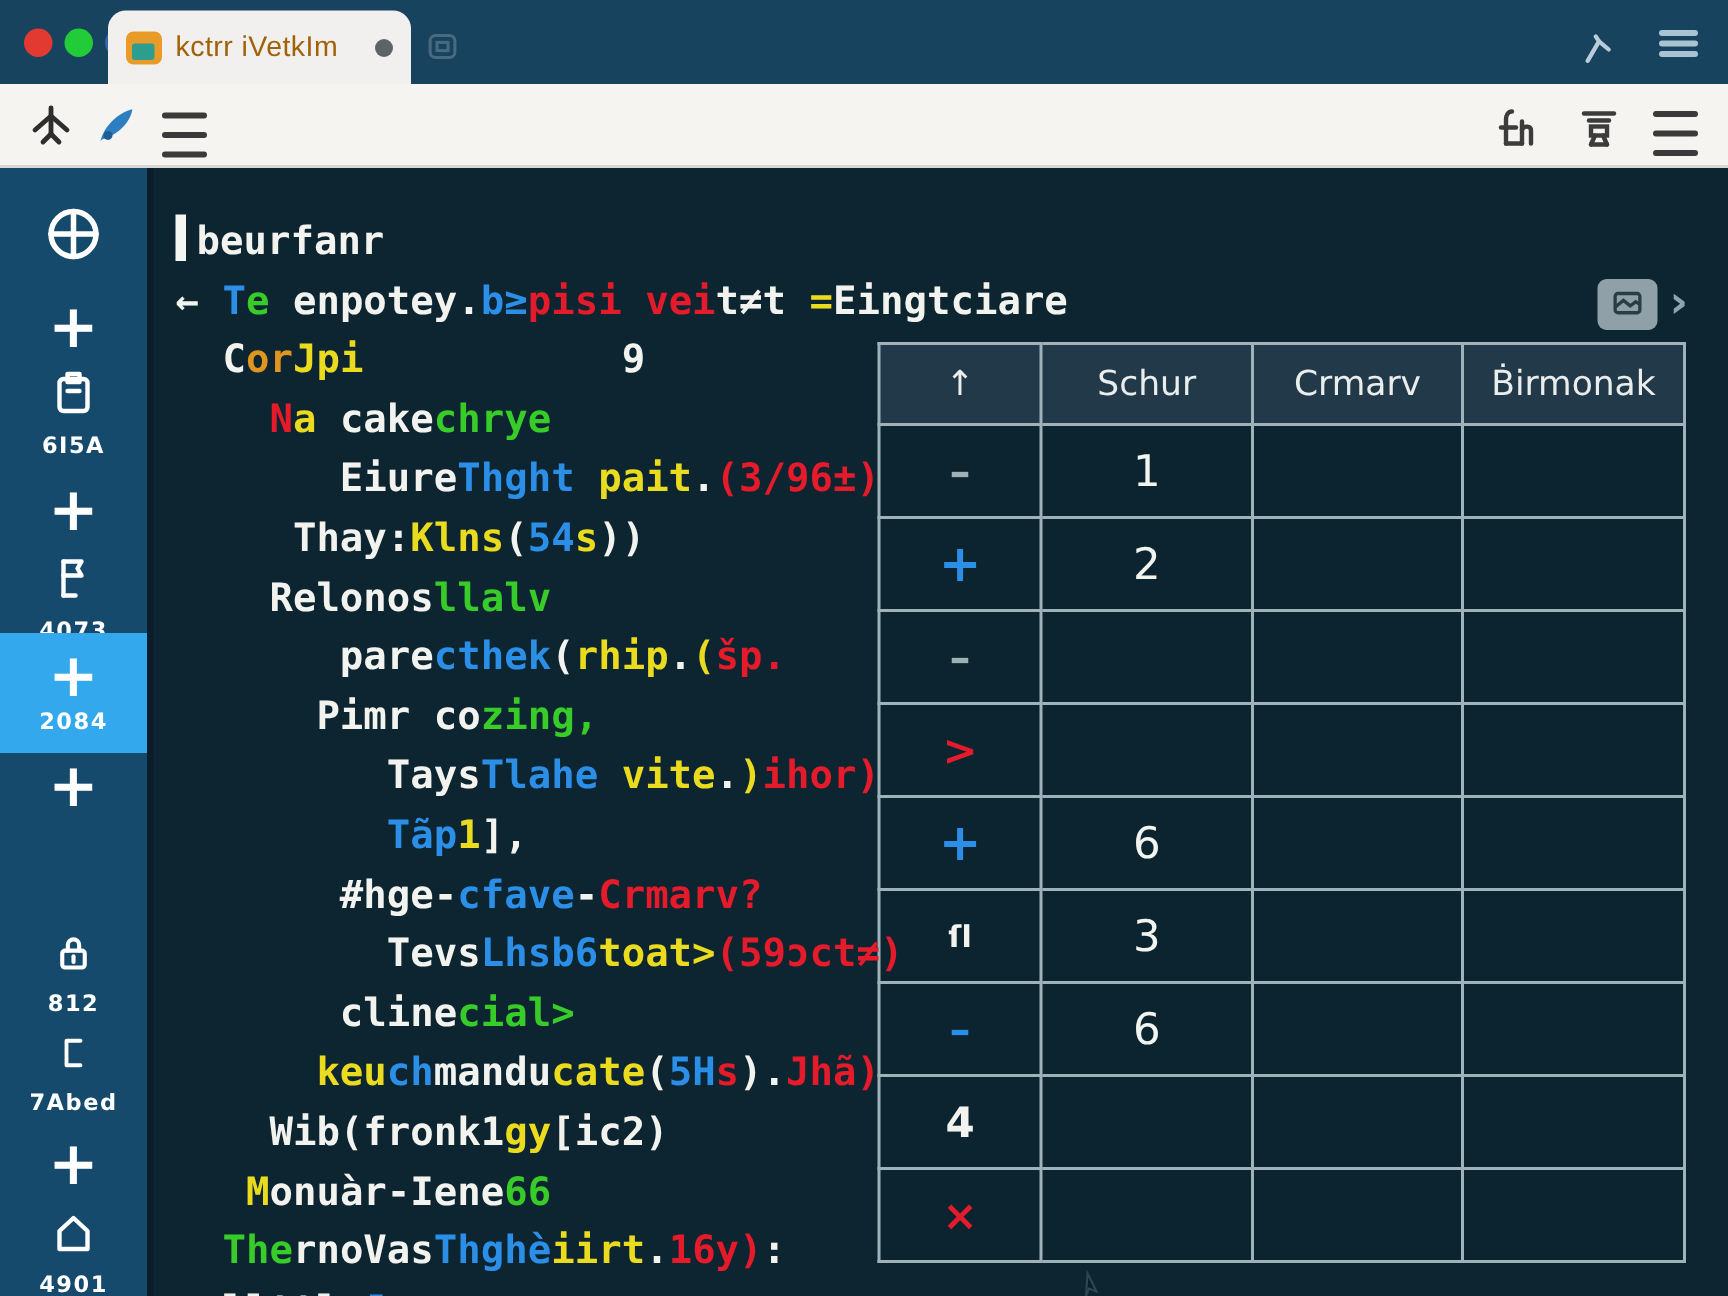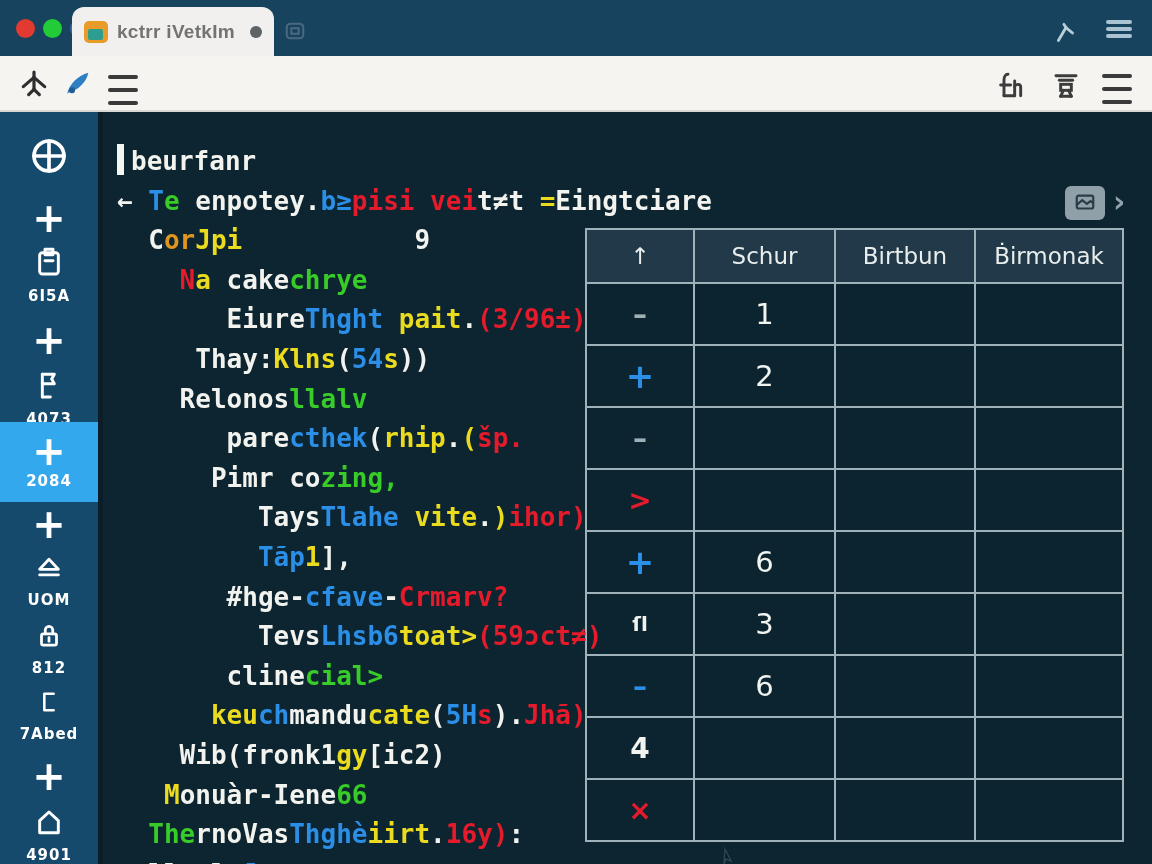--- a/index.html
+++ b/index.html
@@ -4,21 +4,21 @@
 <style>
   html,body{margin:0;padding:0;}
   body{width:1152px;height:864px;overflow:hidden;background:#0d2530;font-family:"Liberation Sans","DejaVu Sans",sans-serif;position:relative;}
   
   .tabbar{position:absolute;left:0;top:0;width:1152px;height:56px;background:#17435e;}
   .traffic{position:absolute;left:16px;top:19px;display:flex;gap:8px;}
   .tl{width:19px;height:19px;border-radius:50%;}
   .tab{position:absolute;left:72px;top:7px;width:202px;height:49px;background:#f1f0ee;border-radius:12px 12px 0 0;display:flex;align-items:center;padding:0 12px;box-sizing:border-box;gap:9px;}
   .favicon{width:24px;height:22px;background:#e89b28;border-radius:5px;position:relative;flex:none;}
   .favicon::after{content:"";position:absolute;left:4px;top:8px;width:15px;height:11px;background:#2d9d8f;border-radius:2px;}
-  .tab-title{font-weight:bold;font-size:19px;color:#737373;white-space:nowrap;letter-spacing:.3px;}
+  .tab-title{font-weight:normal;font-size:19px;color:#a16207;white-space:nowrap;letter-spacing:.3px;}
   .mod-dot{width:12px;height:12px;border-radius:50%;background:#5e6366;margin-left:auto;flex:none;}
   .ghost-tab{position:absolute;left:284px;top:20px;width:22px;height:22px;opacity:.75;}
   .tabbar-ico{position:absolute;top:20px;width:26px;height:24px;}
   .burger{display:flex;flex-direction:column;justify-content:space-between;height:18px;width:26px;}
   .burger i{display:block;height:4px;border-radius:2px;background:#a9c3d3;}
   .burger.dark i{background:#3a3a3a;}
   
   .toolbar{position:absolute;left:0;top:56px;width:1152px;height:56px;background:#f5f4f1;border-bottom:2px solid #d9d7d3;box-sizing:border-box;}
   .tb-ico{position:absolute;top:14px;width:30px;height:30px;}
   .searchwrap{position:absolute;left:148px;top:7px;width:818px;height:42px;display:flex;}
@@ -162,27 +162,20 @@
           </svg></span>
         <span class="sb-label">4073</span>
       </div>
       <div class="sb-item active" style="top: 310px; height: 80px;">
         <span class="sb-plus">+</span>
         <span class="sb-label">2084</span>
       </div>
       <div class="sb-item" style="top: 390px; height: 44px;">
         <span class="sb-plus">+</span>
       </div>
-      <div class="sb-item" style="top: 436px; height: 66px;">
-        <span><svg width="36" height="30" viewBox="0 0 24 24" fill="none" stroke="#fff" stroke-width="2.2" stroke-linecap="round" stroke-linejoin="round">
-            <path d="M12 5 L4.5 13 H19.5 Z"></path>
-            <path d="M4.5 17.5 H19.5"></path>
-          </svg></span>
-        <span class="sb-label">UOM</span>
-      </div>
       <div class="sb-item" style="top: 504px; height: 64px;">
         <span><svg width="30" height="32" viewBox="0 0 24 24" fill="none" stroke="#fff" stroke-width="2.2" stroke-linecap="round" stroke-linejoin="round">
             <rect x="6" y="11" width="12" height="9" rx="1.5"></rect>
             <path d="M9 11 V8 a3 3 0 0 1 6 0 V11"></path>
             <path d="M12 14 V17"></path>
           </svg></span>
         <span class="sb-label">812</span>
       </div>
       <div class="sb-item" style="top: 570px; height: 66px;">
         <span><svg width="28" height="30" viewBox="0 0 24 24" fill="none" stroke="#fff" stroke-width="2.2" stroke-linecap="round" stroke-linejoin="round">
@@ -210,21 +203,21 @@
           <path d="M3 14 L9 9 L14 13 L18 10 L21 12"></path>
       </svg>
     </span>
     <span class="chev">›</span>
 
     <table class="paneltable">
       <thead>
           <tr>
             <th class="c0">↑</th>
             <th class="c1">Schur</th>
-            <th class="c2">Birtbun</th>
+            <th class="c2">Crmarv</th>
             <th class="c3">Ḃirmonak</th>
           </tr>
         </thead>
       <tbody>
           <tr>
             <td class="c0 sym" style="color: rgb(159, 176, 181); font-size: 28px;">–</td>
             <td class="c1">1</td>
             <td class="c2"></td>
             <td class="c3"></td>
           </tr>

